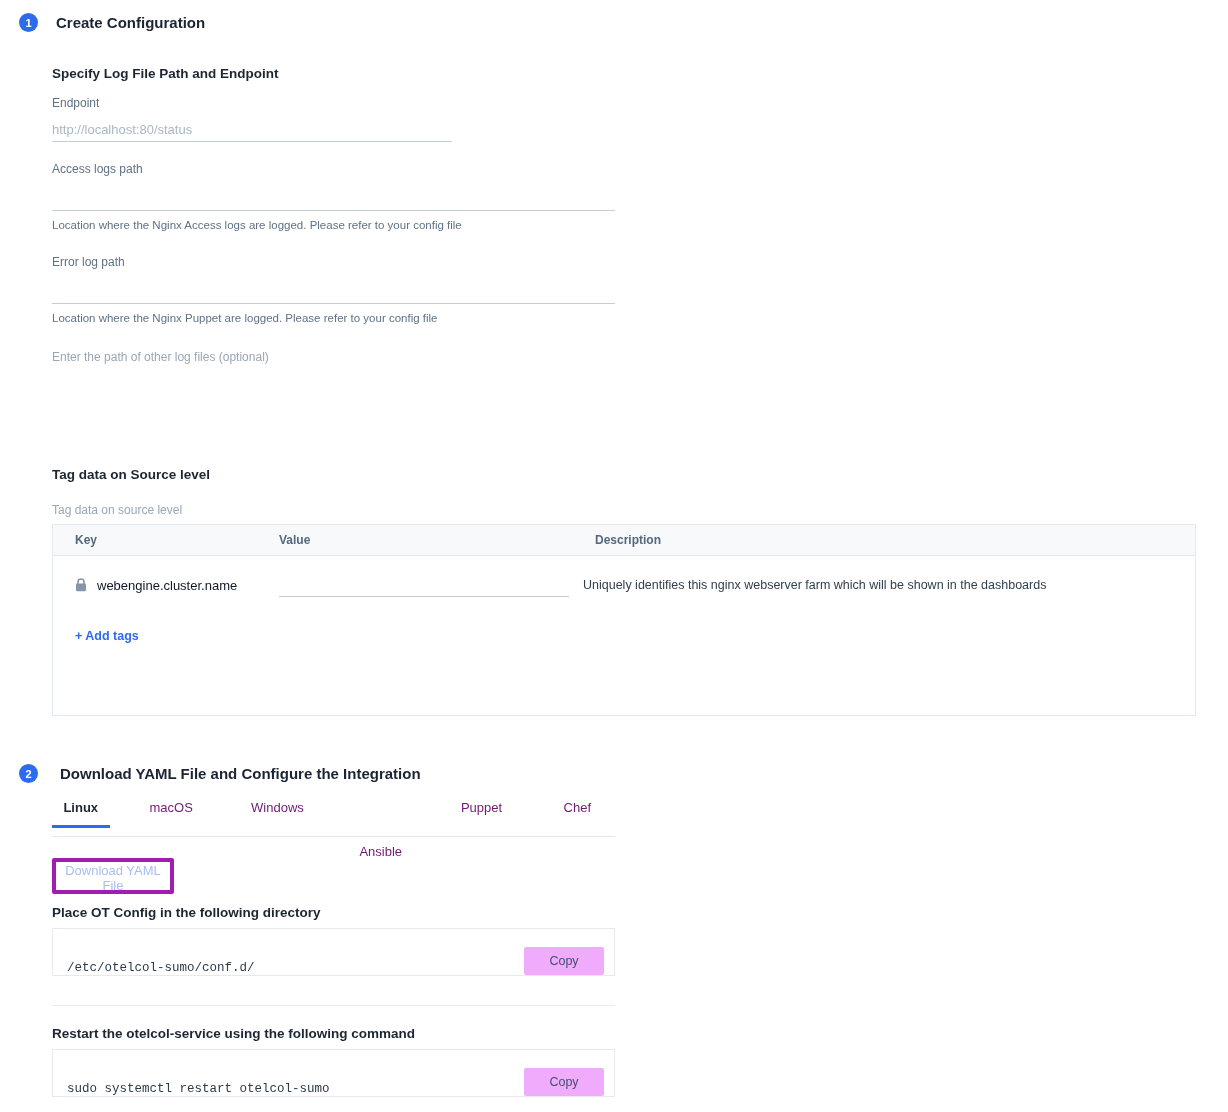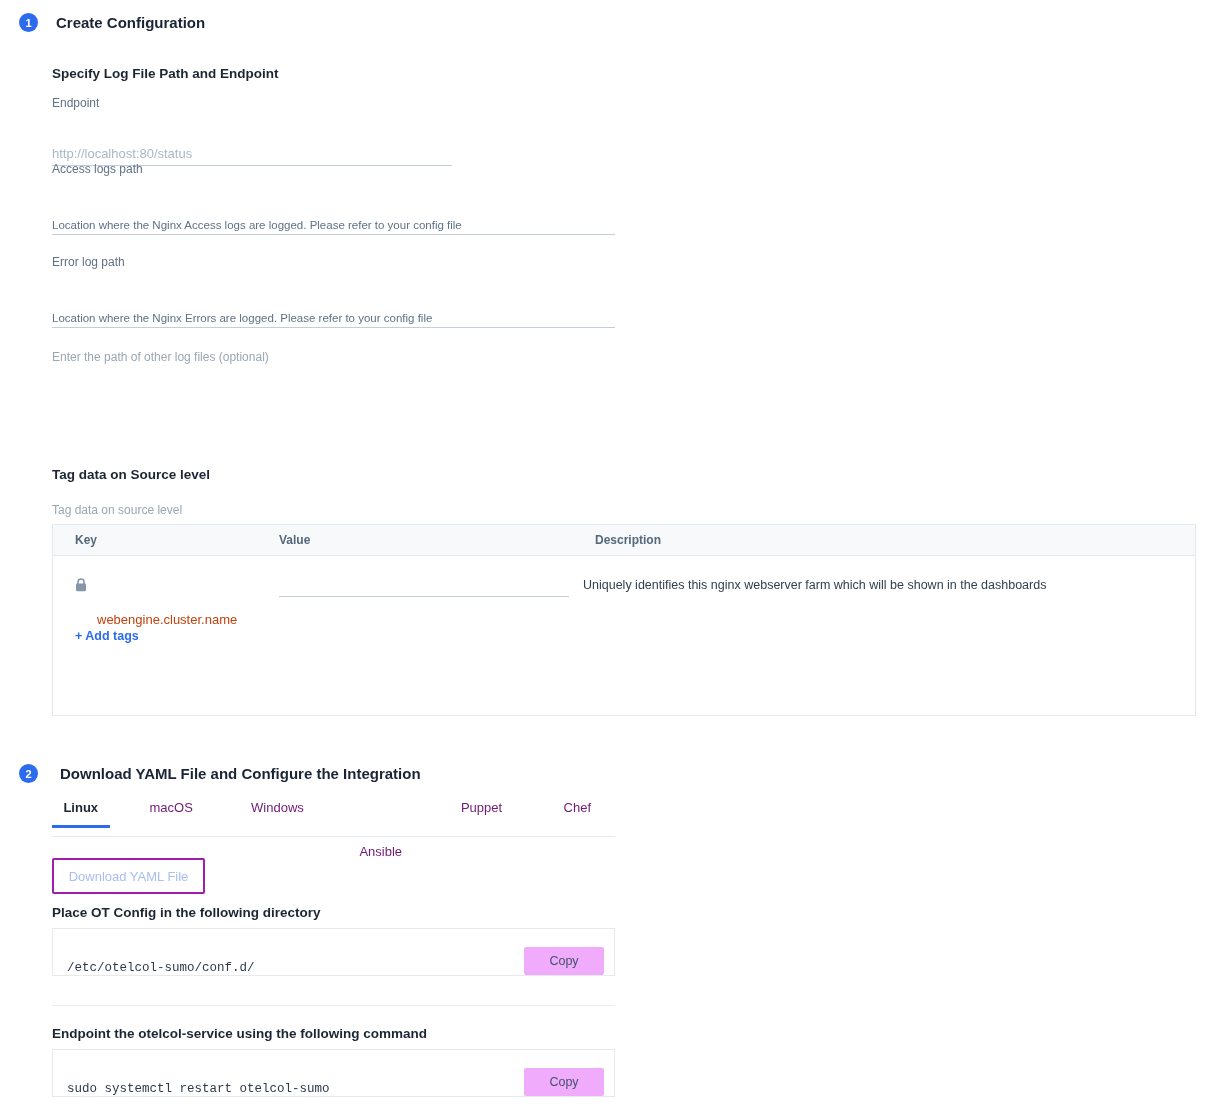--- a/index.html
+++ b/index.html
@@ -39,21 +39,20 @@
     position: absolute; font-size: 12px; color: #9aa7b5;
   }
 
   
   .uline-input {
     position: absolute; border: 0; outline: 0; background: transparent;
     border-bottom: 1px solid #c3ced9;
     font-family: "Liberation Sans", sans-serif;
     font-size: 13px; color: #1c2633;
     padding: 0 0 4px 0;
-    margin-top: 24px;
   }
   .uline-input::placeholder { color: #aab7c6; }
 
   
   .card {
     position: absolute; background: #ffffff;
     border: 1px solid #e3e8ee;
   }
   .thead {
     background: #f7f9fb; border-bottom: 1px solid #e3e8ee;
@@ -68,21 +67,21 @@
     cursor: pointer; background: none; border: 0; padding: 0;
     font-family: "Liberation Sans", sans-serif;
   }
 
   
   #tag-table { left: 52px; top: 524px; width: 1144px; height: 192px; }
   #tag-table .thead { height: 31px; }
   .tag-row { position: relative; height: 60px; }
   .lock-icon { position: absolute; width: 12px; height: 14px; }
   .tag-key {
-    position: absolute; font-size: 13px; color: #c2410c; margin-top: 34px;
+    position: absolute; font-size: 13px; color: #0f172a;
   }
   .tag-desc {
     position: absolute; font-size: 12.5px; color: #31404f;
   }
   .tag-val {
     position: absolute; border: 0; outline: 0; background: transparent;
     border-bottom: 1px solid #c3ced9;
     font-family: "Liberation Sans", sans-serif;
     font-size: 13px; color: #1c2633; padding: 0 0 4px 0;
     width: 290px;
@@ -104,22 +103,22 @@
   .tab.active {
     color: #1c2633; font-weight: bold;
   }
   .tab.active::after {
     content: ""; position: absolute; left: 0; right: 0; bottom: -1px;
     height: 3px; background: #2c6bed;
   }
 
   
   .outline-btn {
-    position: absolute; left: 52px; top: 858px; width: 153px; height: 36px;
-    border: 2px solid #a21caf; background: #ffffff;
+    position: absolute; left: 52px; top: 858px; width: 122px; height: 36px;
+    border: 4px solid #a21caf; background: #ffffff;
     color: #a8bdf0; font-size: 13px;
     font-family: "Liberation Sans", sans-serif;
     cursor: default; border-radius: 2px;
   }
 
   
   .code-box {
     position: absolute; left: 52px; width: 563px; height: 48px;
     border: 1px solid #e6eaef; background: #ffffff;
     display: flex; align-items: flex-end; justify-content: space-between;
@@ -153,21 +152,21 @@
 
   <div class="field-label" style="left:52px; top:96px;">Endpoint</div>
   <input class="uline-input" style="left: 52px; top: 122px; width: 400px;" type="text" placeholder="http://localhost:80/status">
 
   <div class="field-label" style="left:52px; top:162px;">Access logs path</div>
   <input class="uline-input" style="left: 52px; top: 191px; width: 563px;" type="text" placeholder="">
   <div class="helper-text" style="left:52px; top:219px;">Location where the Nginx Access logs are logged. Please refer to your config file</div>
 
   <div class="field-label" style="left:52px; top:255px;">Error log path</div>
   <input class="uline-input" style="left: 52px; top: 284px; width: 563px;" type="text" placeholder="">
-  <div class="helper-text" style="left:52px; top:312px;">Location where the Nginx Errors are logged. Please refer to your config file</div>
+  <div class="helper-text" style="left:52px; top:312px;">Location where the Nginx Puppet are logged. Please refer to your config file</div>
 
   <div class="muted-label" style="left:52px; top:350px;">Enter the path of other log files (optional)</div>
 
 
   <div class="section-heading" style="left:52px; top:467px;">Tag data on Source level</div>
   <div class="muted-label" style="left:52px; top:503px;">Tag data on source level</div>
 
   <div class="card" id="tag-table">
     <div class="thead">
       <div class="th" style="position:absolute; left:22px;">Key</div>
@@ -210,19 +209,19 @@
   <button class="outline-btn">Download YAML File</button>
 
   <div class="section-heading" style="left:52px; top:905px;">Place OT Config in the following directory</div>
   <div class="code-box" style="top:928px;">
     <span class="code-text">/etc/otelcol-sumo/conf.d/</span>
     <button class="copy-btn">Copy</button>
   </div>
 
   <div class="divider" style="top:1005px;"></div>
 
-  <div class="section-heading" style="left:52px; top:1026px;">Endpoint the otelcol-service using the following command</div>
+  <div class="section-heading" style="left:52px; top:1026px;">Restart the otelcol-service using the following command</div>
   <div class="code-box" style="top:1049px;">
     <span class="code-text">sudo systemctl restart otelcol-sumo</span>
     <button class="copy-btn">Copy</button>
   </div>
 
 </div>
 
 </body></html>

